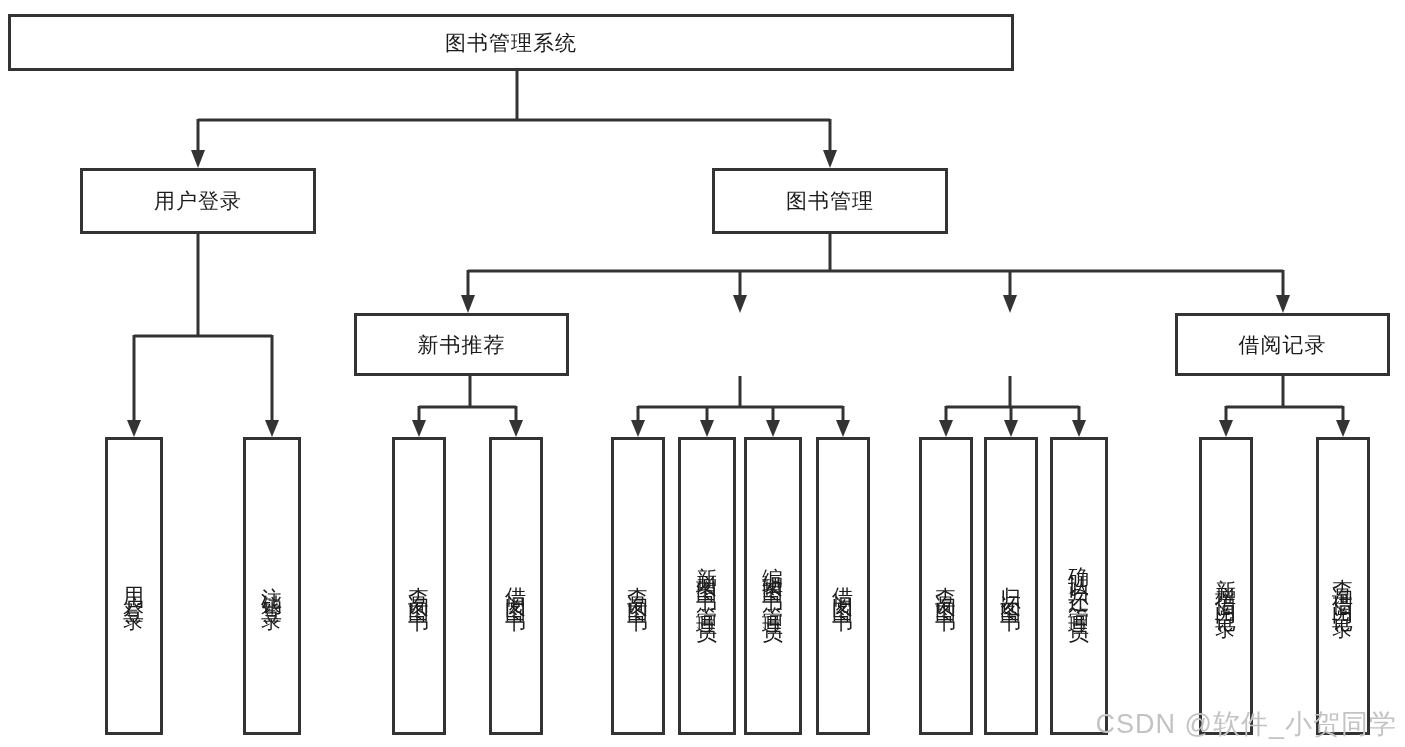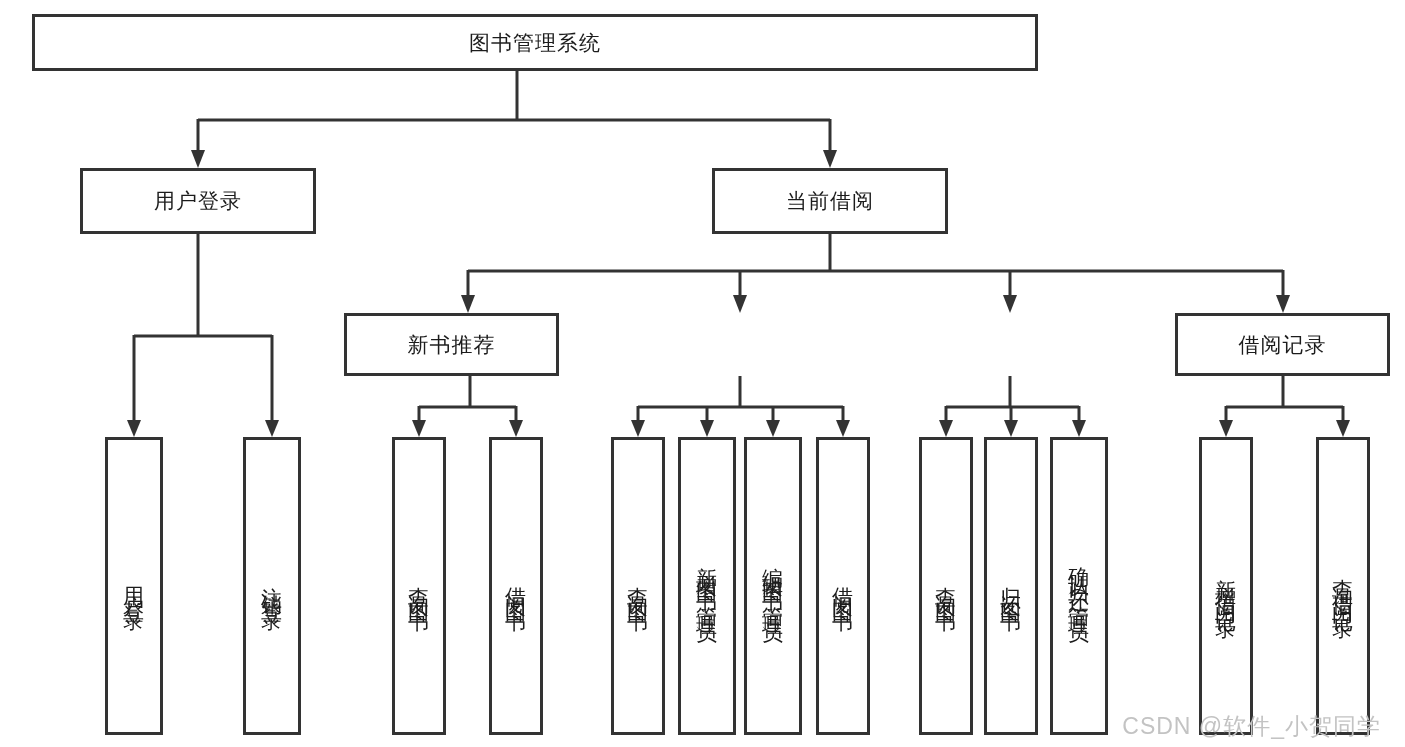--- a/index.html
+++ b/index.html
@@ -16,28 +16,28 @@
     box-sizing:border-box;
     background:#ffffff;
     border:3px solid #333333;
     display:flex;align-items:center;justify-content:center;
     color:#1c1c1c;
     font-size:21px;
     letter-spacing:1px;
     text-align:center;
   }
   
-  .b-root{left:32px;top:14px;width:1006px;height:57px;}
+  .b-root{left:8px;top:14px;width:1006px;height:57px;}
   
   .b-l2{height:66px;width:236px;top:168px;}
   .b-user-login{left:80px;}
   .b-book-mgmt{left:712px;}
   
   .b-l3{height:63px;width:215px;top:313px;}
-  .b-new-book{left:344px;}
+  .b-new-book{left:354px;}
   .b-book-borrow{left:633px;}
   .b-current-borrow{left:903px;}
   .b-borrow-record{left:1175px;}
   
   .leaf{
     top:437px;height:298px;
     writing-mode:vertical-rl;
     text-orientation:mixed;
     letter-spacing:8px;
     font-size:21px;
@@ -51,23 +51,23 @@
   .lf-bb-add{left:678px;width:58px;}
   .lf-bb-edit{left:744px;width:58px;}
   .lf-bb-borrow{left:816px;width:54px;}
   .lf-cb-query{left:919px;width:54px;}
   .lf-cb-return{left:984px;width:54px;}
   .lf-cb-confirm{left:1050px;width:58px;}
   .lf-br-add{left:1199px;width:54px;}
   .lf-br-query{left:1316px;width:54px;}
   .watermark{
     position:absolute;
-    right:24px;bottom:5px;
+    right:8px;bottom:5px;
     color:#c3c3c3;
-    font-size:23px;
+    font-size:27px;
     letter-spacing:1px;
     white-space:nowrap;
     z-index:5;
   }
 </style>
 </head>
 <body>
 
 <div class="canvas">
 
@@ -136,21 +136,21 @@
       <polygon points="1004,420 1018,420 1011,437"></polygon>
       <polygon points="1072,420 1086,420 1079,437"></polygon>
       <polygon points="1219,420 1233,420 1226,437"></polygon>
       <polygon points="1336,420 1350,420 1343,437"></polygon>
     </g>
   </svg>
 
   <div class="box b-root">图书管理系统</div>
 
   <div class="box b-l2 b-user-login">用户登录</div>
-  <div class="box b-l2 b-book-mgmt">当前借阅</div>
+  <div class="box b-l2 b-book-mgmt">图书管理</div>
 
   <div class="box b-l3 b-new-book">新书推荐</div>
   <div class="box b-l3 b-borrow-record">借阅记录</div>
 
   <div class="box leaf lf-user-login">用户登录</div>
   <div class="box leaf lf-logout">注销登录</div>
 
   <div class="box leaf lf-nb-query">查询图书</div>
   <div class="box leaf lf-nb-borrow">借阅图书</div>
 

